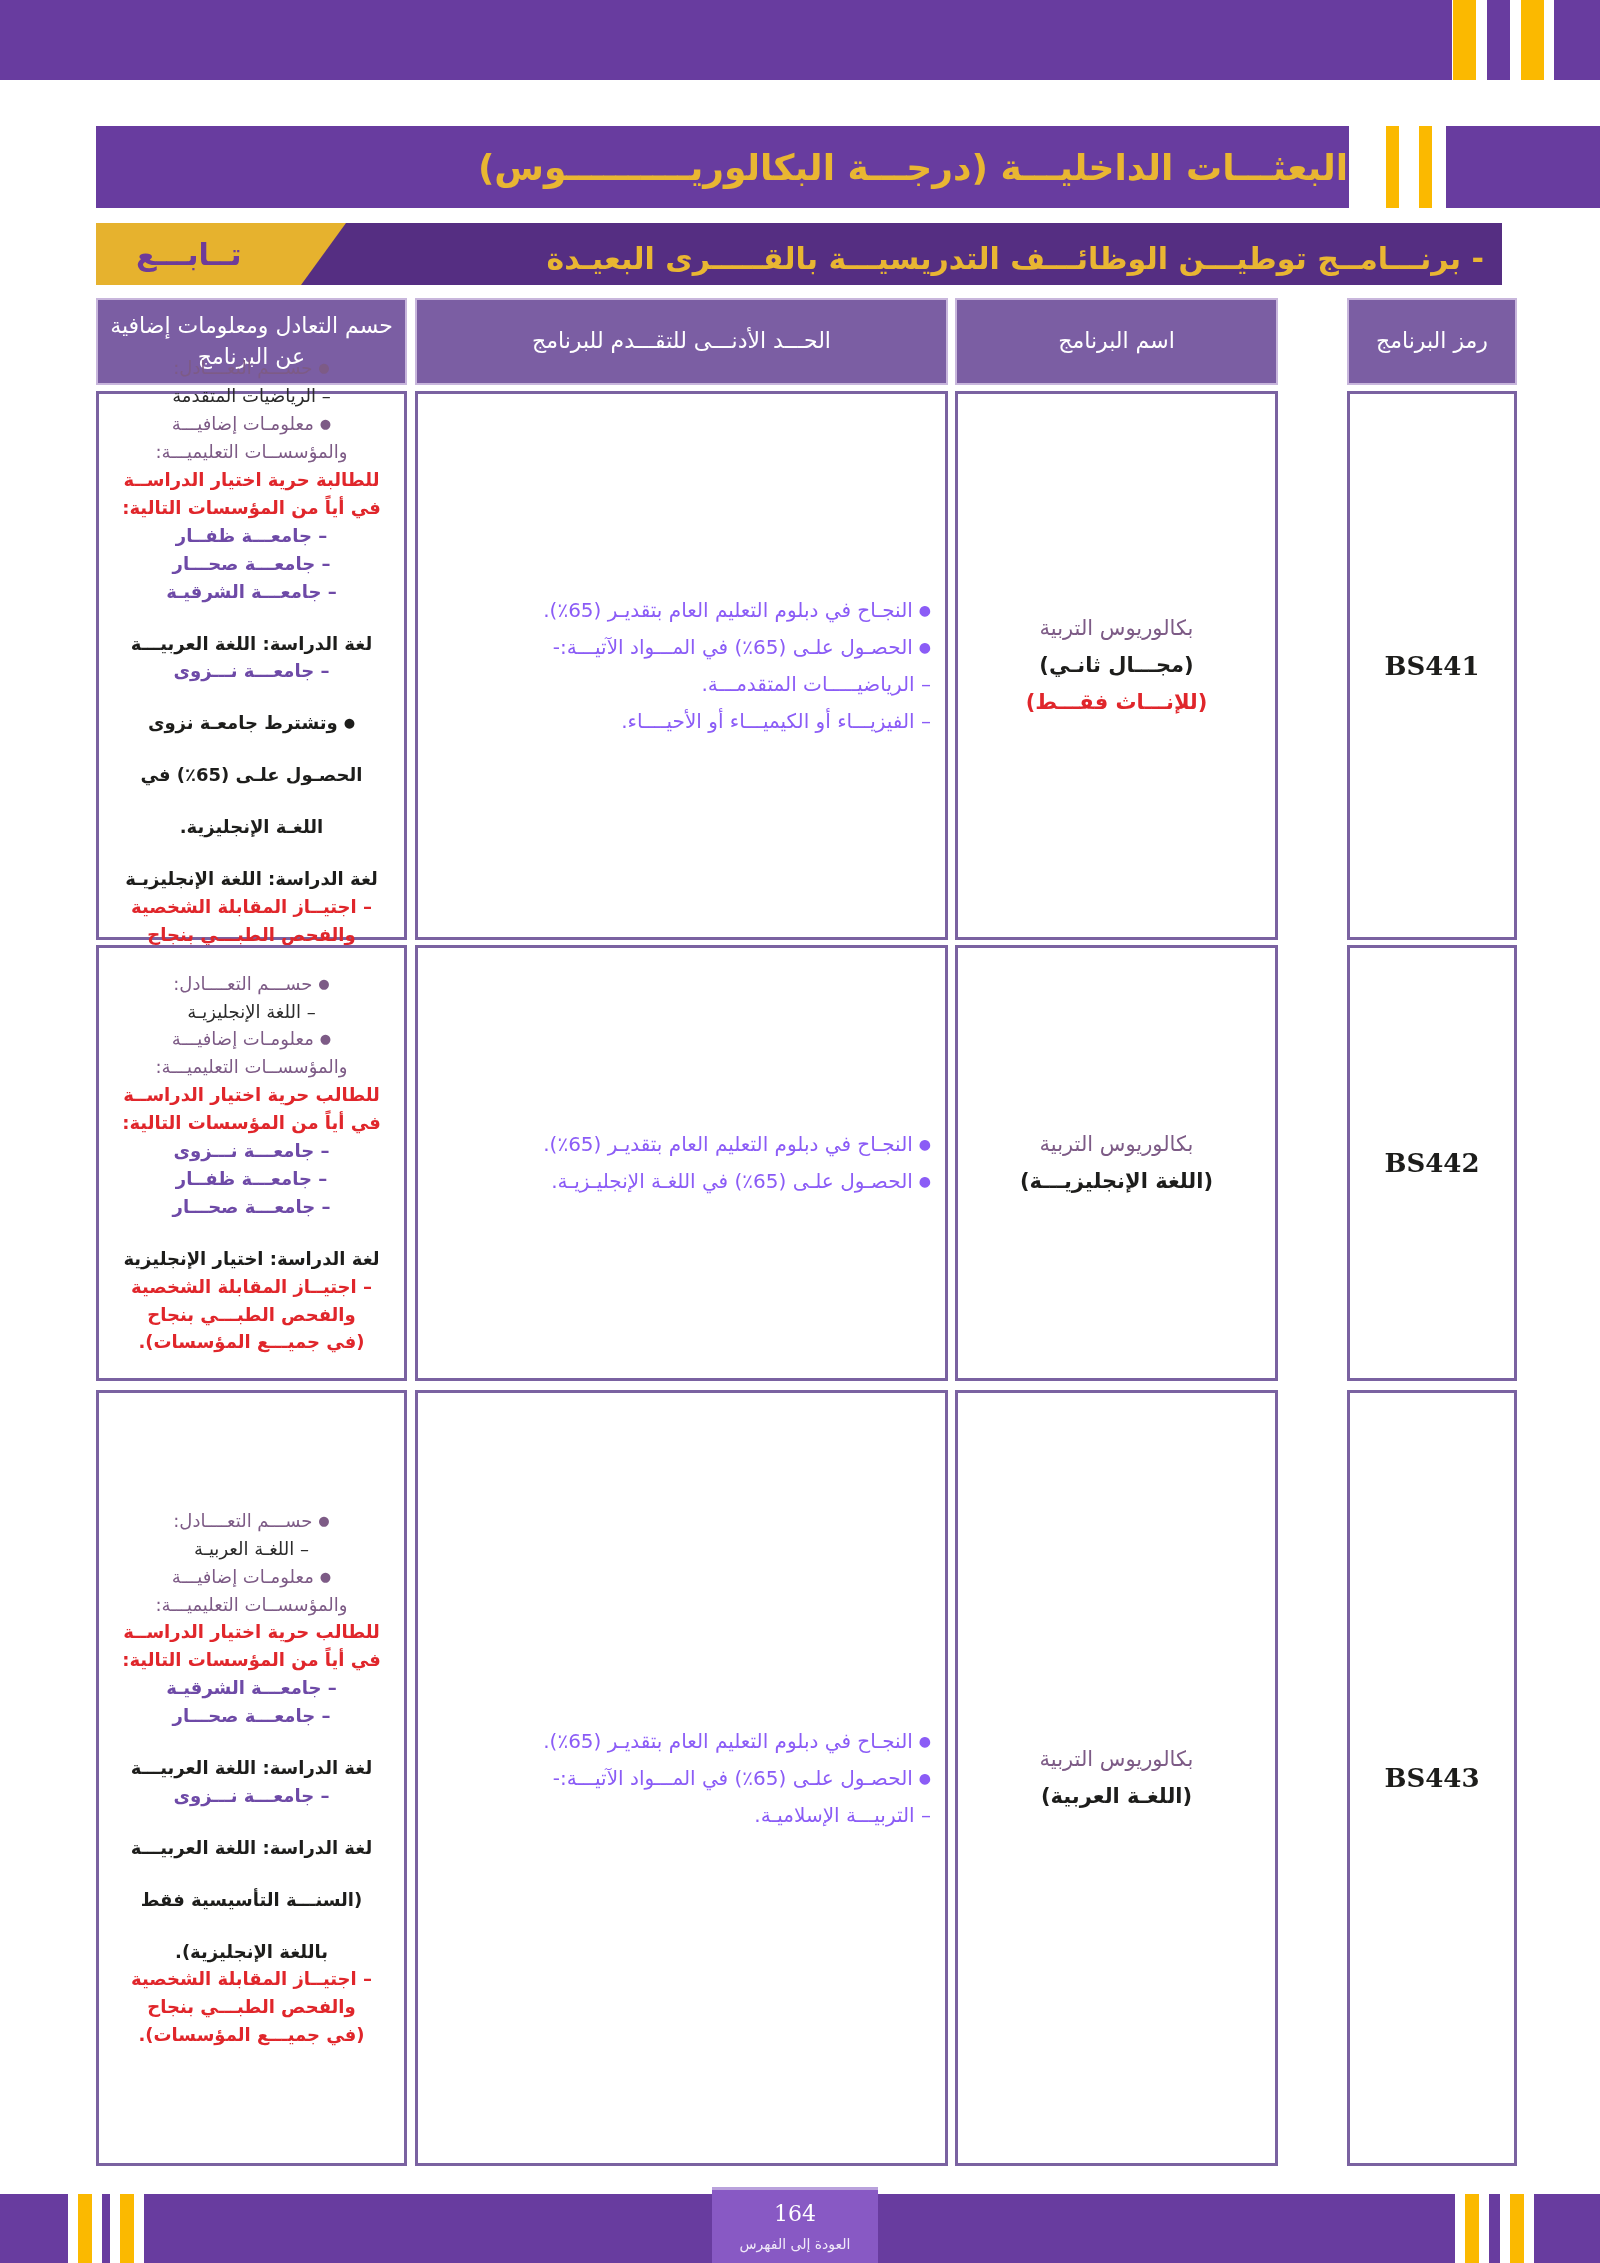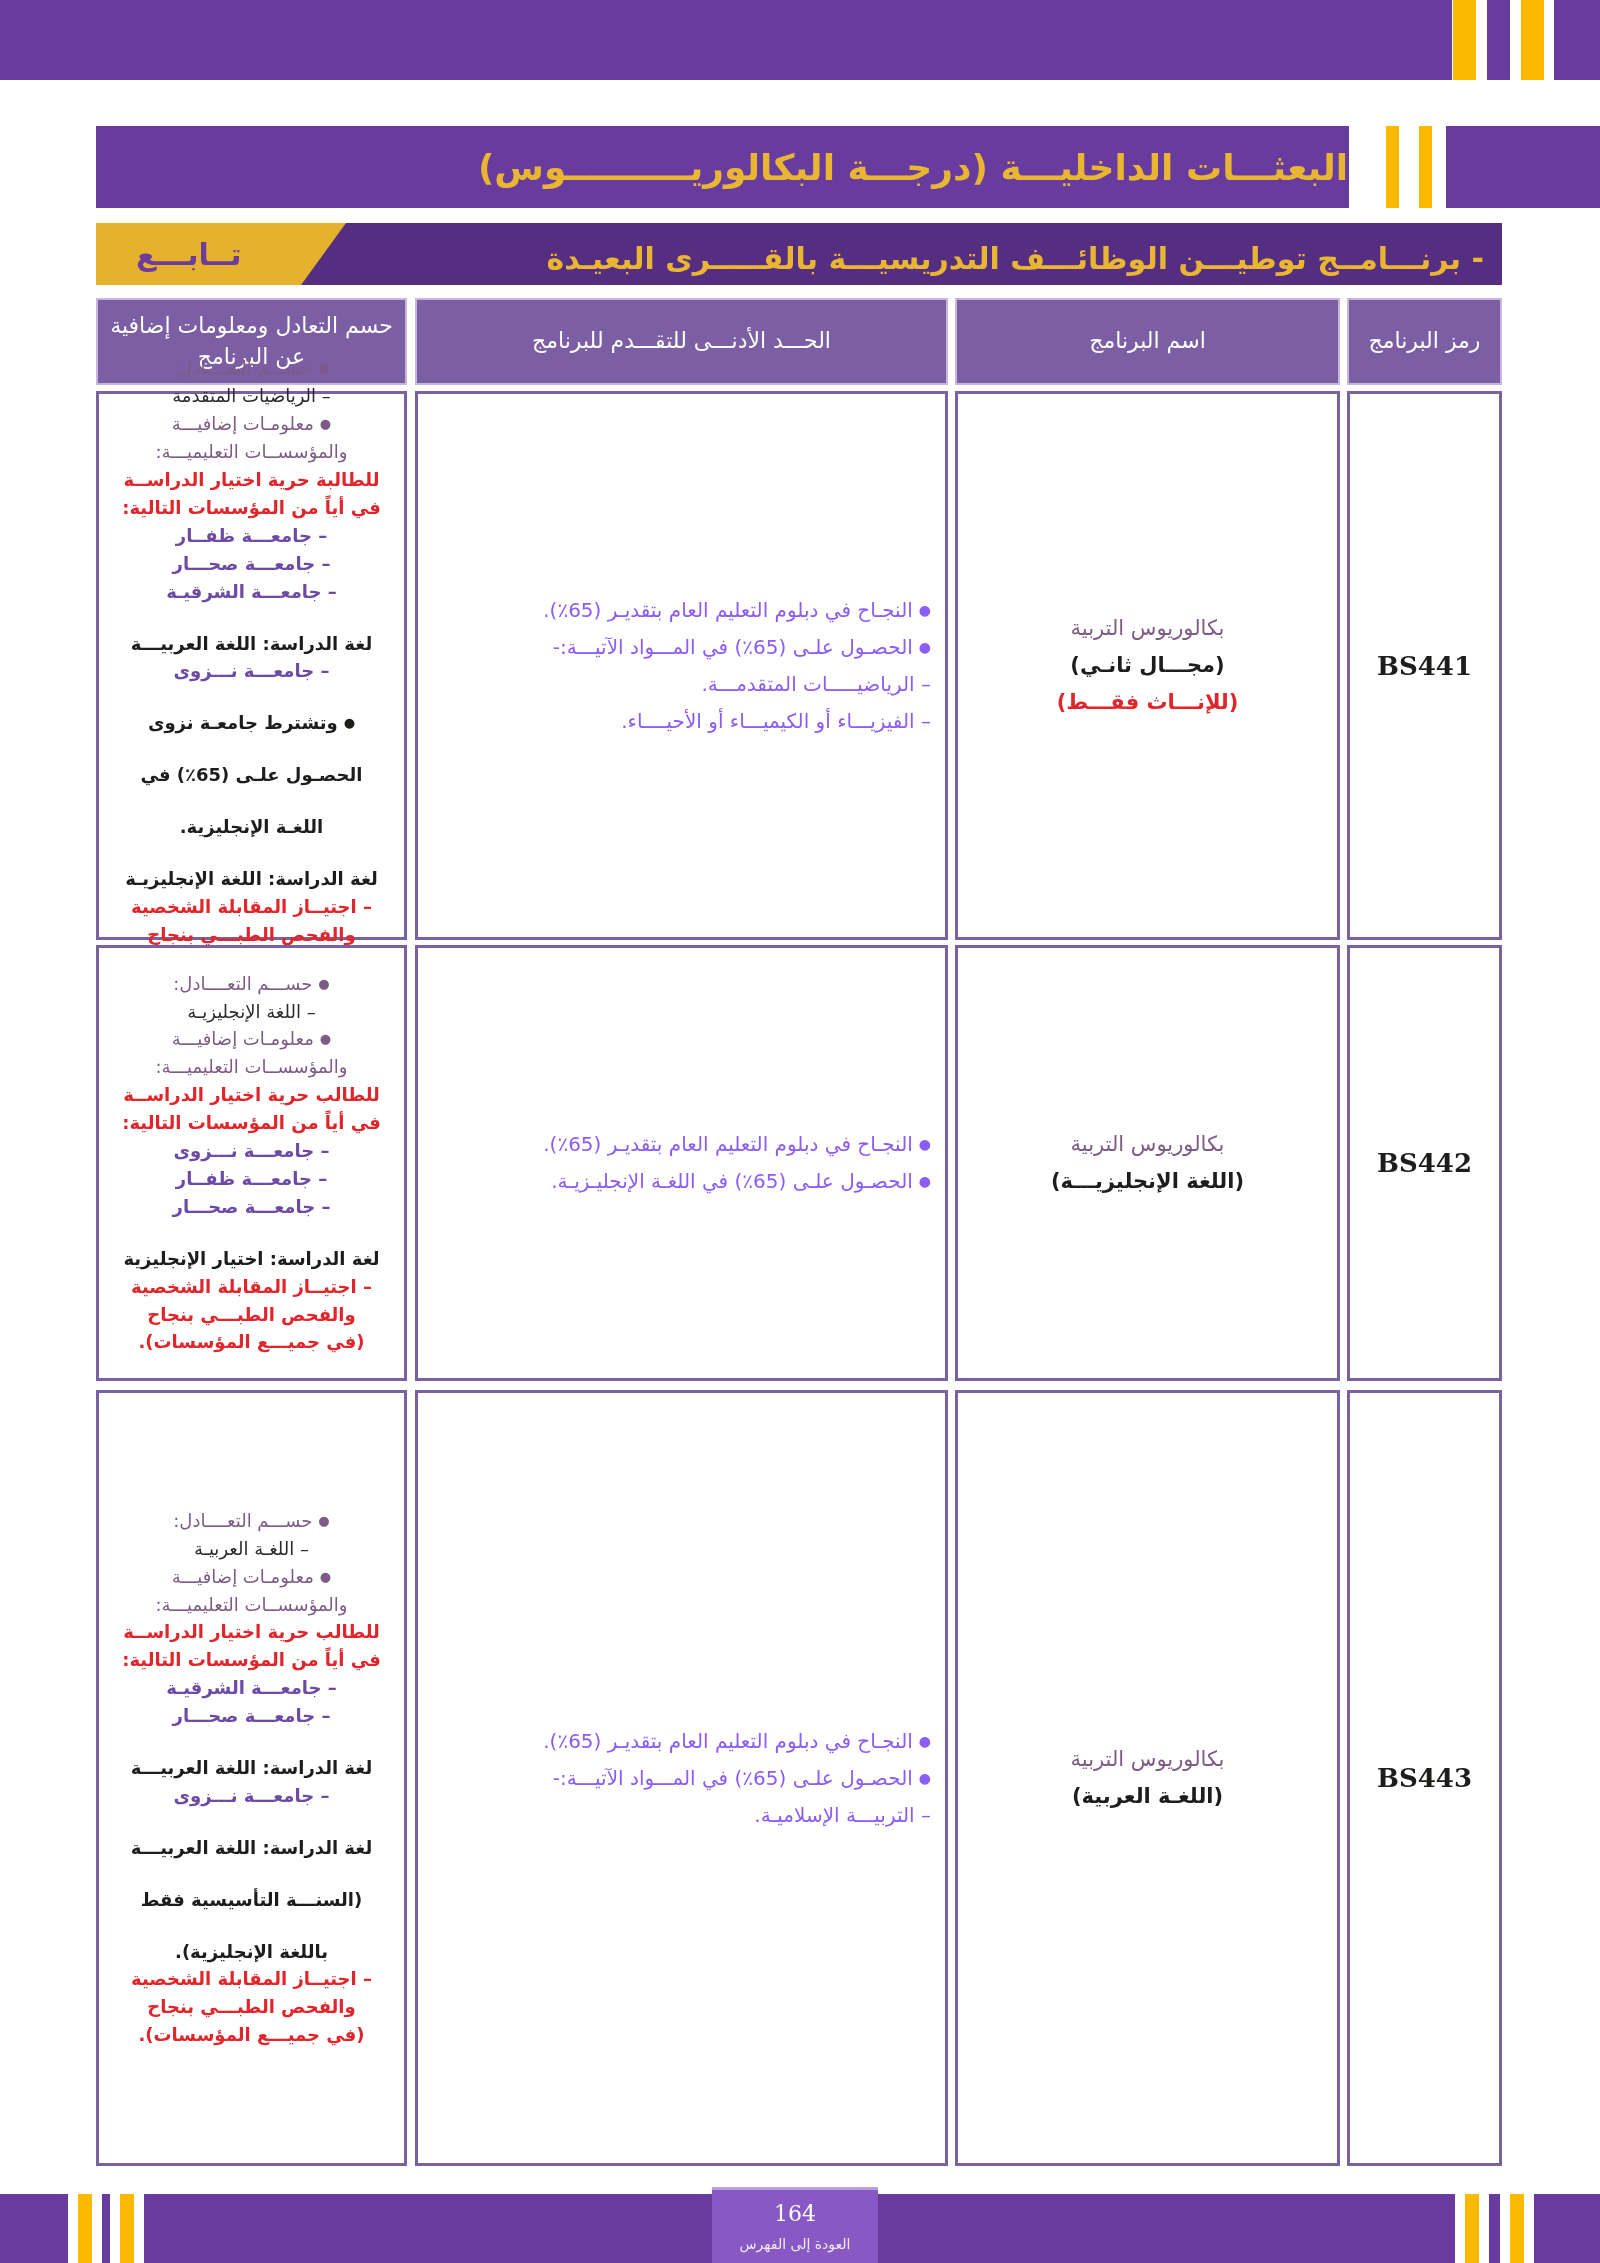--- a/index.html
+++ b/index.html
@@ -33,22 +33,22 @@
 
   
   .hcell { background: #7b5ea3; color: #ffffff; display: flex; align-items: center; justify-content: center;
            text-align: center; font-size: 22px; line-height: 1.4; border: 2px solid #c8b6dc; }
   .cell { border: 3px solid #7a62a1; background: #fff; display: flex; align-items: center; justify-content: center;
           text-align: center; }
 
   
   .c4 { left: 96px; width: 311px; }
   .c3 { left: 415px; width: 533px; }
-  .c2 { left: 955px; width: 385px; }
-  .c1 { left: 1347px; width: 155px; }
+  .c2 { left: 955px; width: 323px; }
+  .c1 { left: 1347px; width: 170px; }
 
   .hrow { top: 298px; height: 87px; }
   .r1 { top: 391px; height: 549px; }
   .r2 { top: 945px; height: 436px; }
   .r3 { top: 1390px; height: 776px; }
 
   .code { font-family: "DejaVu Serif", serif; font-weight: bold; font-size: 26px; color: #1d1d1b; direction: ltr; }
 
   .pname { font-size: 21px; line-height: 1.75; }
   .pname .main { color: #7d5b86; }

